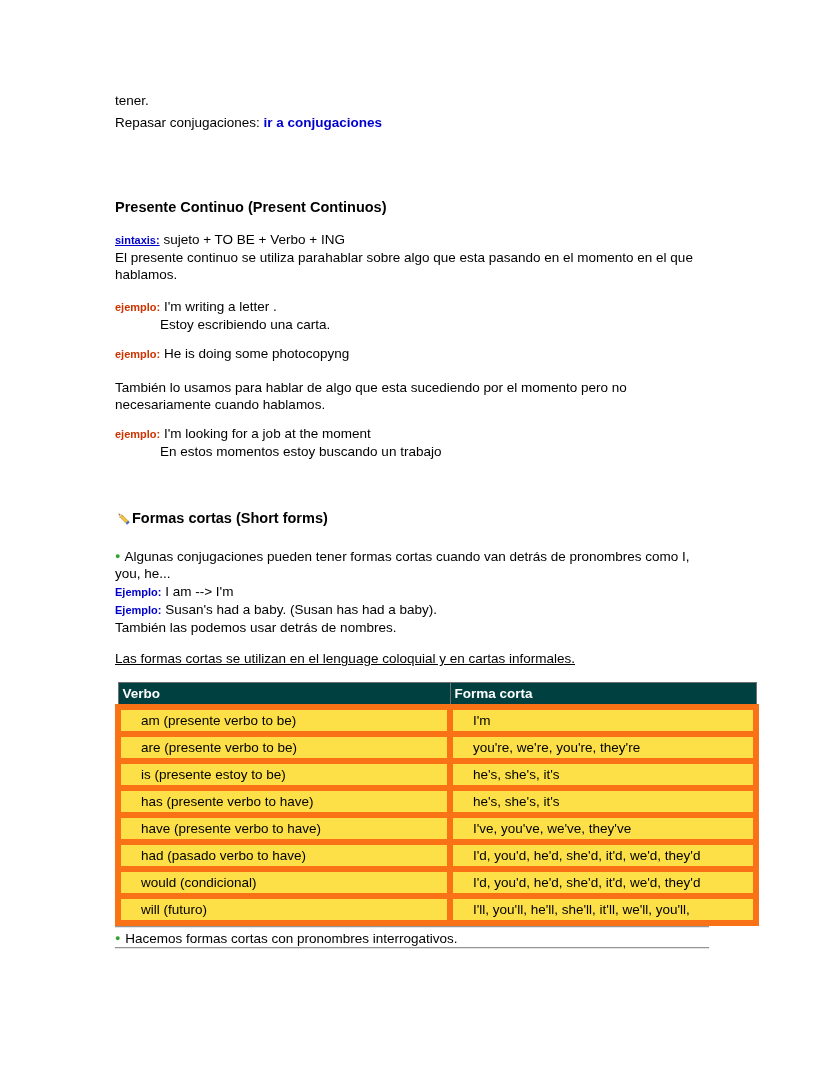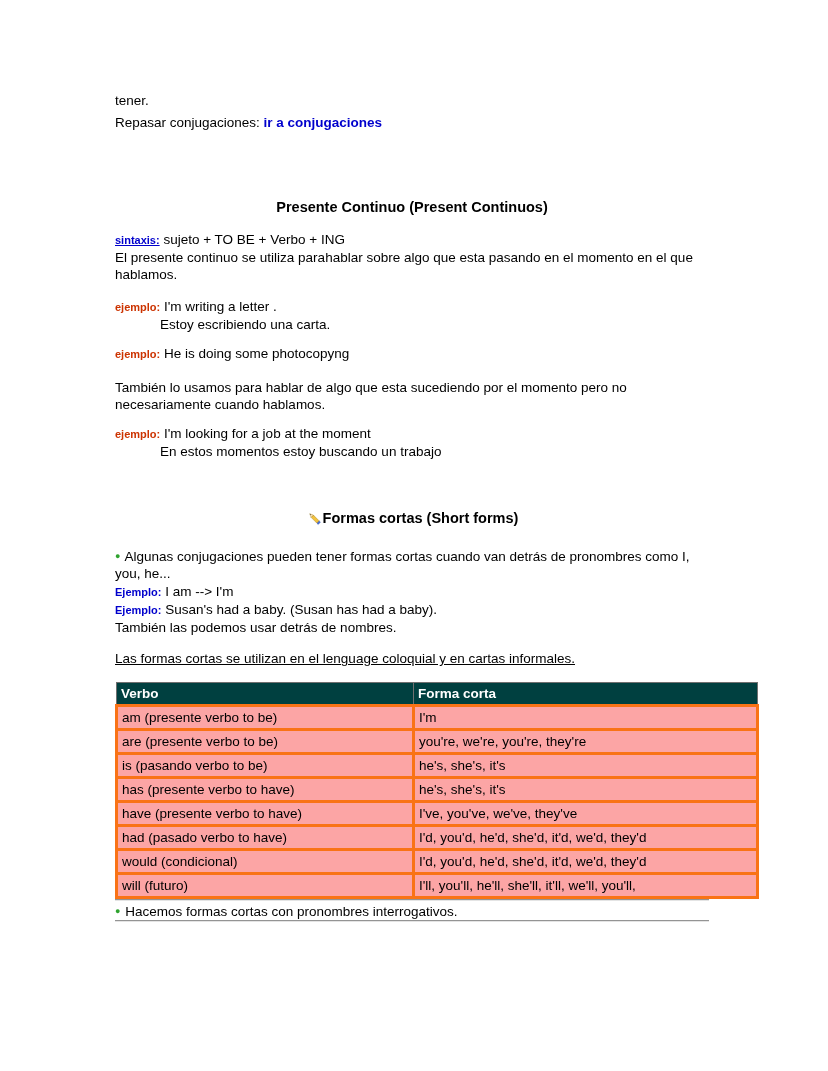--- a/index.html
+++ b/index.html
@@ -23,21 +23,20 @@
   .link {
     color: #0000cc;
     font-weight: bold;
     text-decoration: none;
     cursor: pointer;
   }
   .section-title {
     font-size: 14.5px;
     font-weight: bold;
     margin: 0;
-    text-align: center;
   }
   .pc-title { margin-top: 68px; margin-bottom: 15px; }
   .sf-title { margin-top: 50px; margin-bottom: 18px; }
   .syntax-label {
     color: #0000cc;
     font-weight: bold;
     font-size: 11px;
     text-decoration: underline;
     cursor: pointer;
   }
@@ -76,23 +75,23 @@
   .forms-table th {
     background: #004040;
     color: #ffffff;
     text-align: left;
     font-weight: bold;
     padding: 2px 4px;
     border: 1px solid #707070;
     height: 17px;
   }
   .forms-table td {
-    background: #fca5a5;
-    padding: 2px 4px;
-    border: 3px solid #f97316;
+    background: #fde047;
+    padding: 2px 20px;
+    border: 6px solid #f97316;
     height: 17px;
   }
   .forms-table th:first-child,
   .forms-table td:first-child { width: 286px; }
   hr.rule {
     border: none;
     border-top: 1px solid #949494;
     border-bottom: 1px solid #e4e4e4;
     height: 0;
     margin: 0;
@@ -181,21 +180,21 @@
     <tbody>
       <tr>
         <td>am (presente verbo to be)</td>
         <td>I'm</td>
       </tr>
       <tr>
         <td>are (presente verbo to be)</td>
         <td>you're, we're, you're, they're</td>
       </tr>
       <tr>
-        <td>is (pasando verbo to be)</td>
+        <td>is (presente estoy to be)</td>
         <td>he's, she's, it's</td>
       </tr>
       <tr>
         <td>has (presente verbo to have)</td>
         <td>he's, she's, it's</td>
       </tr>
       <tr>
         <td>have (presente verbo to have)</td>
         <td>I've, you've, we've, they've</td>
       </tr>

